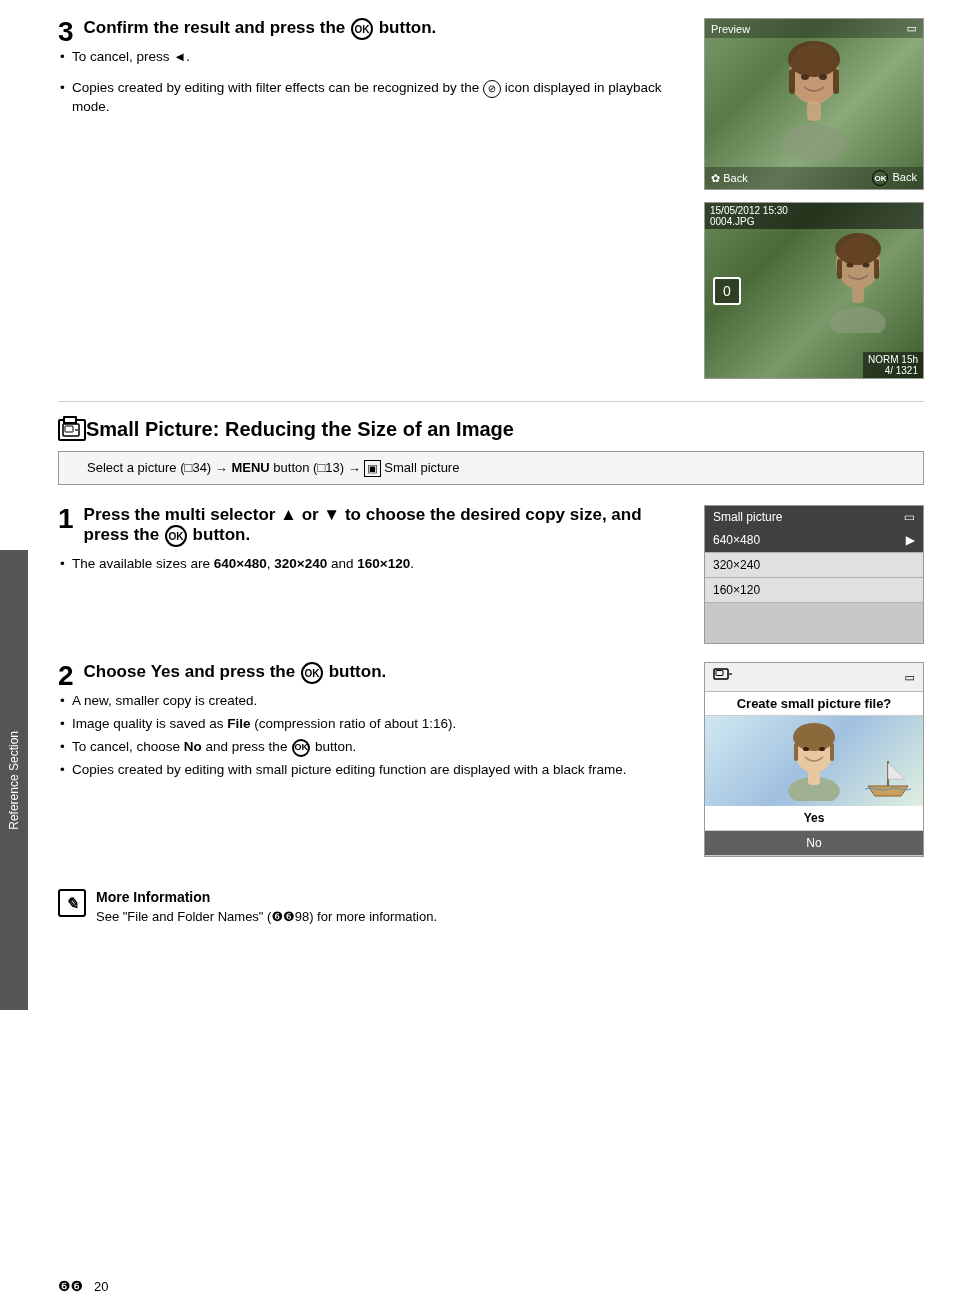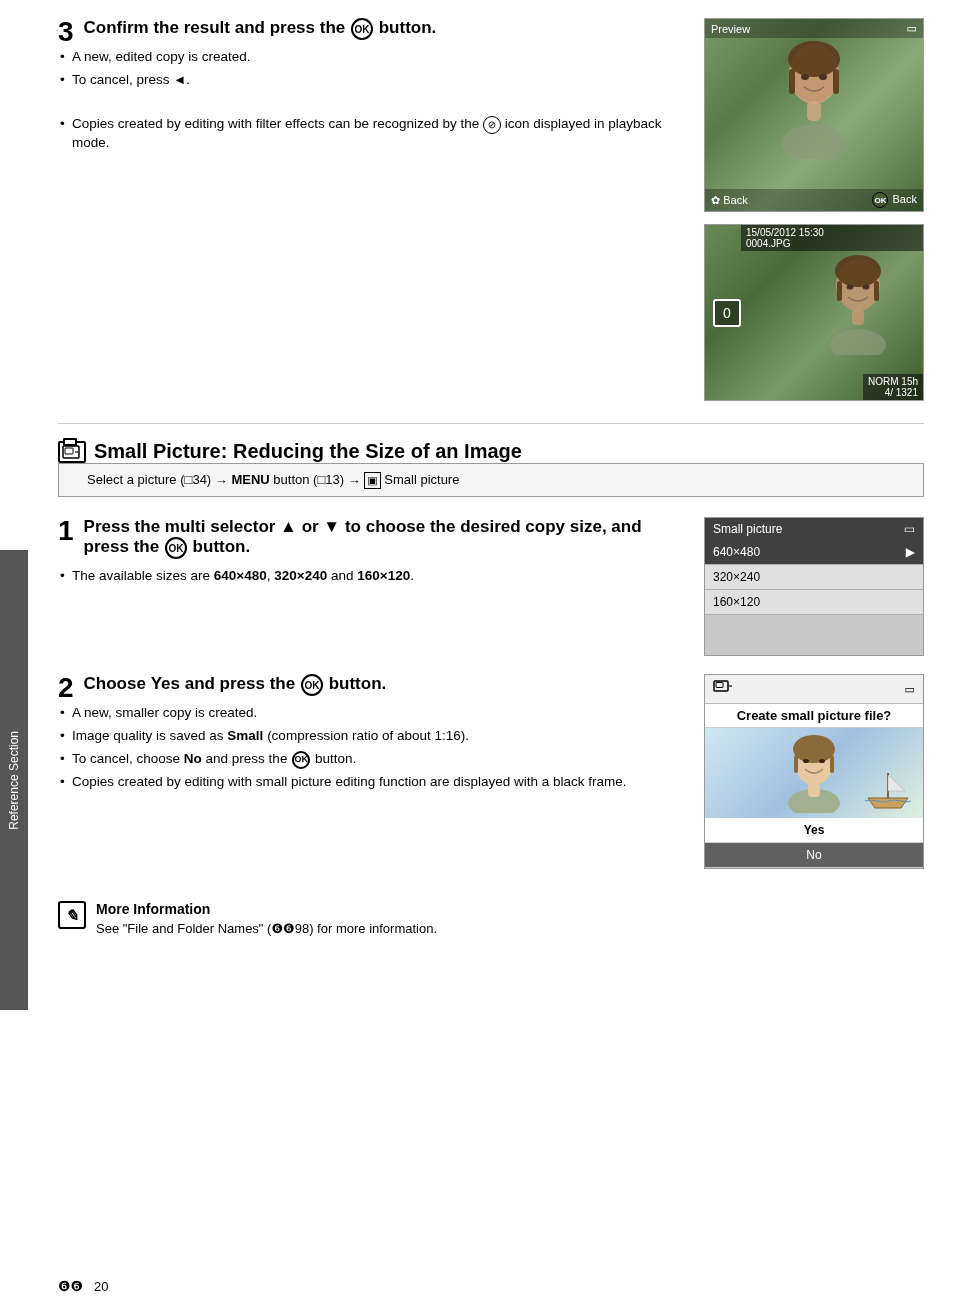--- a/index.html
+++ b/index.html
@@ -112,21 +112,21 @@
     .camera-screen {
       border: 1px solid #999;
       background: #e8e8e8;
       width: 220px;
       overflow: hidden;
       position: relative;
       font-size: 11px;
     }
 
     .screen-preview {
-      height: 192px;
+      height: 170px;
       background: linear-gradient(135deg, #7a9a6a 0%, #5a7a4a 30%, #8aaa7a 60%, #4a6a3a 100%);
       position: relative;
       display: flex;
       flex-direction: column;
     }
     .screen-top-bar {
       display: flex;
       justify-content: space-between;
       align-items: center;
       padding: 3px 6px;
@@ -166,21 +166,20 @@
     }
     .screen-info-bar {
       position: absolute;
       top: 0;
       left: 0;
       right: 0;
       background: rgba(0,0,0,0.5);
       color: #fff;
       font-size: 10px;
       padding: 2px 5px;
-      margin-left: 36px;
     }
     .screen-bottom-info {
       position: absolute;
       bottom: 0;
       right: 0;
       background: rgba(0,0,0,0.5);
       color: #fff;
       font-size: 10px;
       padding: 2px 5px;
       text-align: right;
@@ -206,22 +205,21 @@
     .section-divider {
       border: none;
       border-top: 1px solid #ccc;
       margin: 22px 0 16px 0;
     }
 
     
     .section-title-block {
       display: flex;
       align-items: center;
-      gap: 8px;
-      margin-bottom: 0;
+      margin-bottom: 10px;
     }
     .section-icon {
       width: 28px;
       height: 22px;
       border: 2px solid #000;
       border-radius: 2px;
       display: flex;
       align-items: center;
       justify-content: center;
       font-size: 11px;
@@ -394,21 +392,21 @@
       height: 22px;
       border: 2px solid #000;
       border-radius: 50%;
       font-size: 10px;
       font-weight: bold;
       vertical-align: middle;
       margin: 0 1px;
     }
 
     .step3-extra {
-      margin-top: 25px;
+      margin-top: 12px;
       overflow: hidden;
     }
 
     .screens-column {
       display: flex;
       flex-direction: column;
       gap: 12px;
     }
   </style>
 </head>
@@ -425,21 +423,20 @@
 
     <div class="step-block">
       <div class="step-left">
         <span class="step-number">3</span>
         <span class="step-title">
           <span>Confirm the result and press the</span>
           <span class="ok-btn">OK</span>
           <span>button.</span>
         </span>
         <ul class="step-bullets">
-          <li>A new, edited copy is created.</li>
           <li>
             To cancel, press <span style="font-size:13px; font-weight:bold;">◄</span>.
           </li>
         </ul>
         <div class="step3-extra">
           <ul class="step-bullets">
             <li>
               Copies created by editing with filter effects can be recognized by the <span style="display:inline-flex;align-items:center;justify-content:center;width:18px;height:18px;border:1.5px solid #000;border-radius:50%;font-size:10px;">⊘</span> icon displayed in playback mode.
             </li>
           </ul>
@@ -566,21 +563,21 @@
     <div class="step-block">
       <div class="step-left">
         <span class="step-number">2</span>
         <span class="step-title">
           Choose <strong>Yes</strong> and press the
           <span class="ok-btn">OK</span>
           button.
         </span>
         <ul class="step-bullets">
           <li>A new, smaller copy is created.</li>
-          <li>Image quality is saved as <strong>Small</strong> (compression ratio of about 1:16).</li>
+          <li>Image quality is saved as <strong>File</strong> (compression ratio of about 1:16).</li>
           <li>To cancel, choose <strong>No</strong> and press the <span class="ok-btn" style="width:18px;height:18px;font-size:9px;">OK</span> button.</li>
           <li>Copies created by editing with small picture editing function are displayed with a black frame.</li>
         </ul>
       </div>
       <div class="step-right">
         <div class="create-screen">
           <div class="create-screen-header">
             <span>
               <svg width="22" height="18" viewBox="0 0 22 18" xmlns="http://www.w3.org/2000/svg">
                 <rect x="1" y="2" width="14" height="10" rx="1" fill="none" stroke="#000" stroke-width="1.5"></rect>

